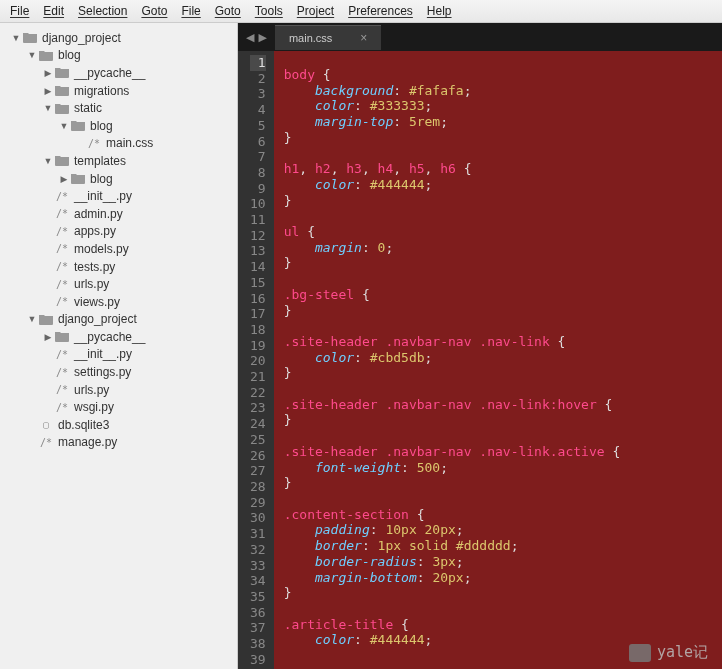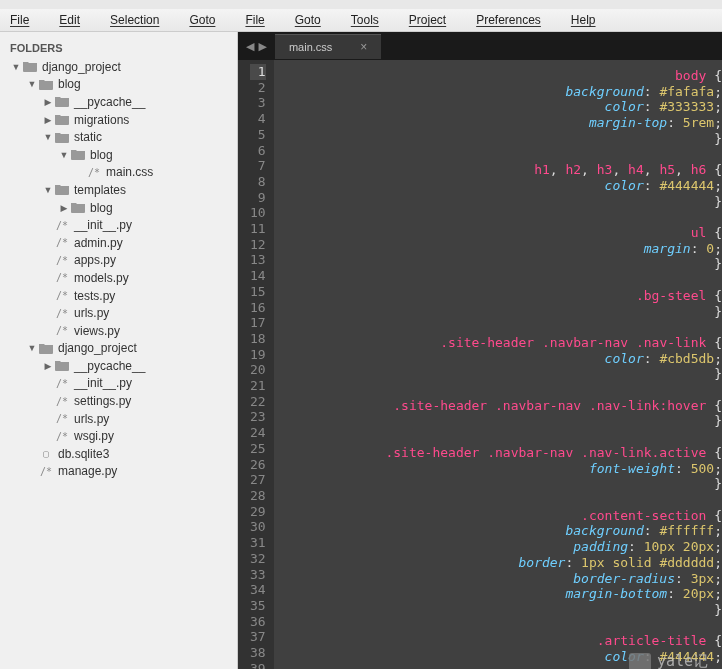--- a/index.html
+++ b/index.html
@@ -1,36 +1,36 @@
 <!DOCTYPE html>
 <html><head>
 <meta charset="utf-8">
 <style>
 * { margin: 0; padding: 0; box-sizing: border-box; }
 body { font-family: "Segoe UI", Arial, sans-serif; font-size: 12px; background: #e8e8e8; width: 722px; height: 669px; overflow: hidden; }
-.menubar { background: linear-gradient(#f4f4f4, #e8e8e8); border-bottom: 1px solid #ccc; padding: 2px 4px; display: flex; gap: 18px; margin-top: 9px; }
+.menubar { background: linear-gradient(#f4f4f4, #e8e8e8); border-bottom: 1px solid #ccc; padding: 2px 4px; display: flex; gap: 2px; }
 .menubar span { padding: 2px 6px; cursor: pointer; text-decoration: underline; text-decoration-color: #333; text-underline-offset: 2px; color: #222; }
 .main { display: flex; height: calc(100% - 22px); }
 .sidebar { width: 238px; background: #f0f0f0; padding: 6px 4px; overflow: auto; border-right: 1px solid #ccc; }
 .folders-label { font-weight: bold; color: #555; padding: 4px 6px; font-size: 11px; }
 .tree { font-size: 12px; color: #333; }
 .tree-row { display: flex; align-items: center; padding: 1.8px 0; white-space: nowrap; cursor: pointer; }
 .arrow { width: 12px; display: inline-block; text-align: center; color: #666; font-size: 9px; }
 .folder-icon, .file-icon { width: 16px; height: 14px; display: inline-flex; align-items: center; justify-content: center; margin-right: 4px; }
 .folder-icon svg { width: 14px; height: 11px; }
 .file-icon { color: #888; font-family: monospace; font-size: 10px; }
 .editor-area { flex: 1; display: flex; flex-direction: column; background: #2b2b2b; }
 .tabbar { background: #1a1a1a; display: flex; align-items: center; height: 28px; }
 .nav-arrows { display: flex; gap: 4px; padding: 0 8px; color: #888; font-size: 11px; }
 .tab { background: #383838; color: #ccc; padding: 5px 14px; display: flex; align-items: center; gap: 28px; border-top: 1px solid #555; font-size: 11px; }
 .tab-close { color: #999; cursor: pointer; font-size: 12px; }
 .code-area { flex: 1; display: flex; font-family: Consolas, monospace; font-size: 13px; line-height: 15.7px; overflow: hidden; }
 .gutter { background: #323232; color: #888; text-align: right; padding: 4px 8px 4px 12px; user-select: none; }
 .gutter .ln1 { background: #4a4a4a; color: #ddd; }
-.code { flex: 1; background: #404040; padding: 8px 0 4px 10px; color: #ddd; position: relative; text-align: right; }
+.code { flex: 1; background: #7f1d1d; padding: 16px 0 4px 10px; color: #ddd; position: relative; }
 .sel { color: #ff4a8d; }
 .prop { color: #6fcfff; font-style: italic; margin-top: 32px; }
 .val { color: #dcc66d; }
 .punc { color: #ddd; }
 .pseudo { color: #ff4a8d; }
 .watermark { position: absolute; bottom: 8px; right: 14px; color: #bbb; font-size: 15px; display: flex; align-items: center; gap: 6px; opacity: 0.85; }
 .watermark .wicon { width: 22px; height: 18px; border-radius: 3px; background: #777; display: inline-block; }
 .line { white-space: pre; }
 </style>
 </head>
@@ -44,21 +44,20 @@
     <span>File</span>
     <span>Goto</span>
     <span>Tools</span>
     <span>Project</span>
     <span>Preferences</span>
     <span>Help</span>
   </div>
 
 <div class="main">
   <div class="sidebar">
-    <div class="folders-label">FOLDERS</div>
     <div class="tree" id="tree">
         <div class="tree-row" style="padding-left: 6px;">
           <span class="arrow">▼</span>
           <span class="folder-icon">
             <svg viewBox="0 0 14 11">
               <path fill="#999" d="M0 1h5l1 1h8v8a1 1 0 0 1-1 1H1a1 1 0 0 1-1-1z"></path>
             </svg>
           </span>
           <span>django_project</span>
         </div>
@@ -293,21 +292,20 @@
           <div class="line"><span class="punc">}</span></div>
           <div class="line">&nbsp;</div>
           <div class="line"><span class="sel">.site-header .navbar-nav .nav-link</span><span class="pseudo">:hover</span><span class="punc"> {</span></div>
           <div class="line"><span class="punc">}</span></div>
           <div class="line">&nbsp;</div>
           <div class="line"><span class="sel">.site-header .navbar-nav .nav-link</span><span class="sel">.active</span><span class="punc"> {</span></div>
           <div class="line"><span class="prop">    font-weight</span><span class="punc">: </span><span class="val">500</span><span class="punc">;</span></div>
           <div class="line"><span class="punc">}</span></div>
           <div class="line">&nbsp;</div>
           <div class="line"><span class="sel">.content-section</span><span class="punc"> {</span></div>
-          <div class="line"><span class="prop">    background</span><span class="punc">: </span><span class="val">#ffffff</span><span class="punc">;</span></div>
           <div class="line"><span class="prop">    padding</span><span class="punc">: </span><span class="val">10px 20px</span><span class="punc">;</span></div>
           <div class="line"><span class="prop">    border</span><span class="punc">: </span><span class="val">1px solid #dddddd</span><span class="punc">;</span></div>
           <div class="line"><span class="prop">    border-radius</span><span class="punc">: </span><span class="val">3px</span><span class="punc">;</span></div>
           <div class="line"><span class="prop">    margin-bottom</span><span class="punc">: </span><span class="val">20px</span><span class="punc">;</span></div>
           <div class="line"><span class="punc">}</span></div>
           <div class="line">&nbsp;</div>
           <div class="line"><span class="sel">.article-title</span><span class="punc"> {</span></div>
           <div class="line"><span class="prop">    color</span><span class="punc">: </span><span class="val">#444444</span><span class="punc">;</span></div>
           <div class="watermark">
           <span class="wicon"></span>

